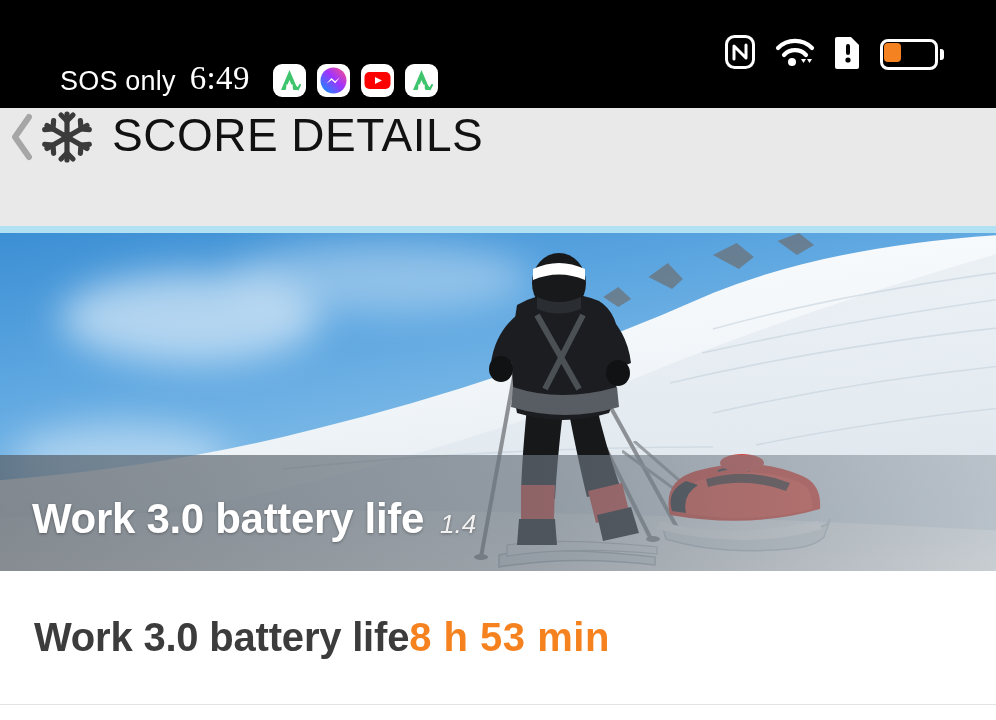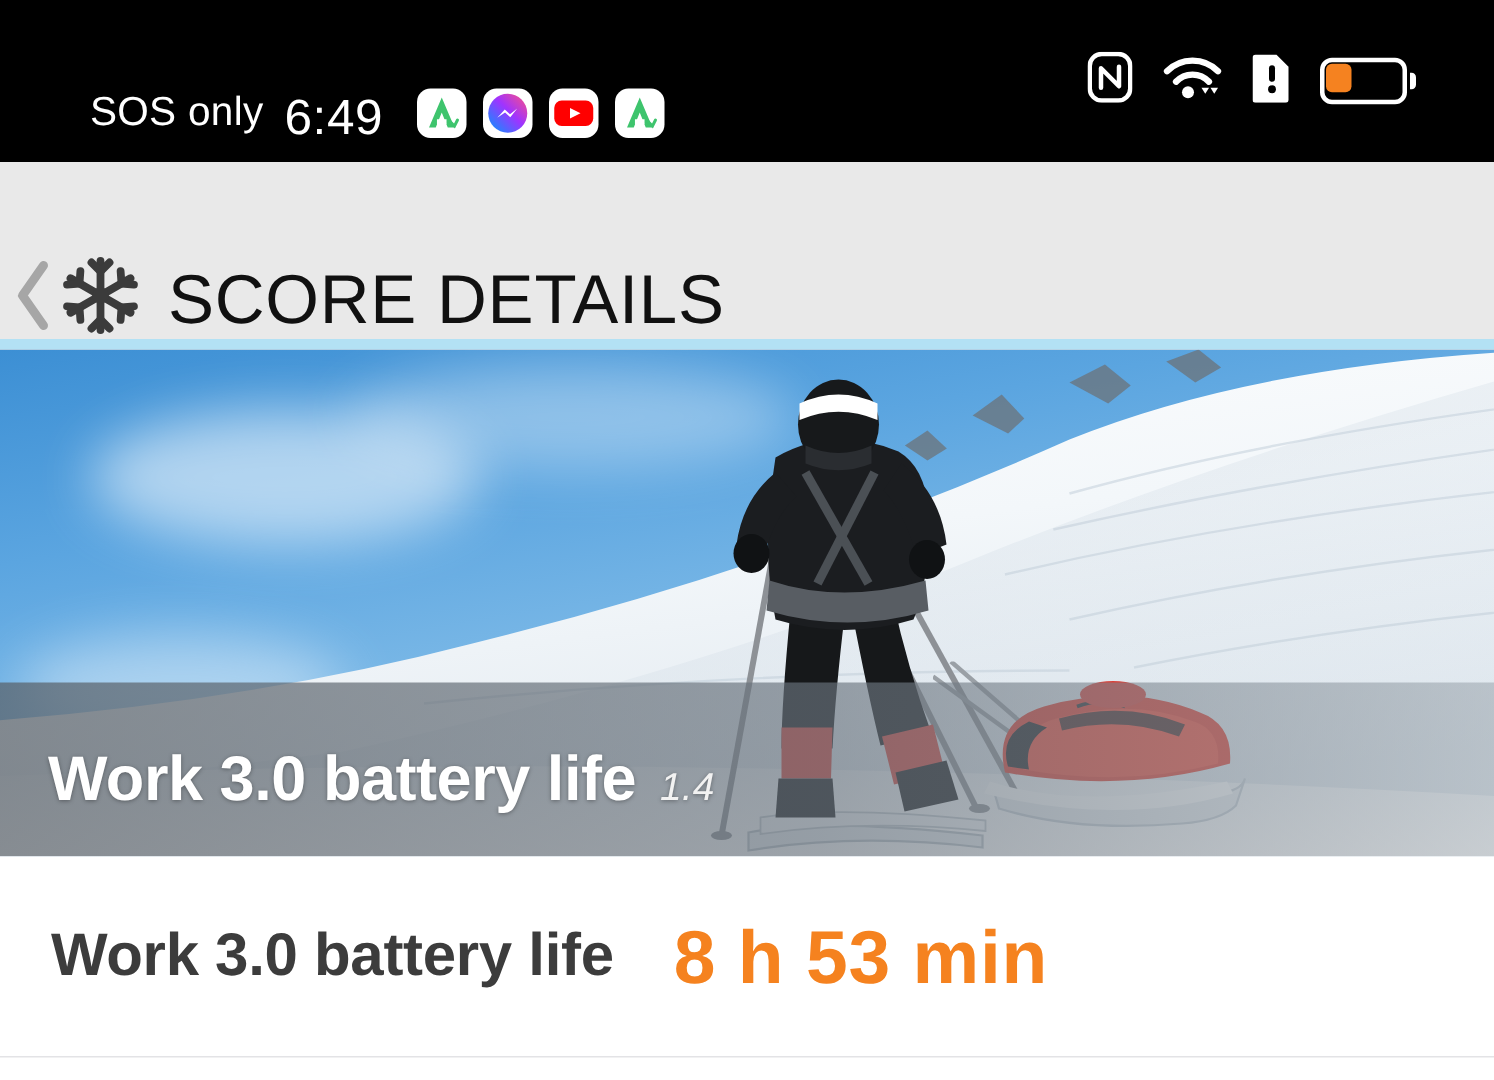--- a/index.html
+++ b/index.html
@@ -9,28 +9,29 @@
     font-family:"Liberation Sans", sans-serif;
     overflow:hidden;
   }
   #app { position:relative; width:996px; height:720px; background:#fff; }
 
   
   .statusbar{
     position:absolute; left:0; top:0; width:996px; height:108px;
     background:#000; display:flex; align-items:center;
   }
-  .sb-left{ display:flex; align-items:flex-start; margin-left:60px; gap:10px;margin-top:48px; }
+  .sb-left{ display:flex; align-items:flex-end; margin-left:60px; gap:10px;margin-top:48px; }
   .sos{
     color:#fff; font-size:27px; letter-spacing:.2px;
     font-family:"Liberation Sans", sans-serif;
   }
   .clock{
     color:#fff; font-size:33px; font-weight:400; letter-spacing:.4px;
     margin-left:4px;
+    font-family:Liberation Serif, serif;
   }
   .notif-icons{ display:flex; align-items:center; gap:11px; margin-left:13px; }
   .nicon{
     width:33px; height:33px; border-radius:9px; background:#fff;
     display:flex; align-items:center; justify-content:center;
     overflow:hidden;
   }
   .sb-right{
     position:absolute; right:52px; top:50%; transform:translateY(-50%);
     display:flex; align-items:center; gap:19px;
@@ -47,21 +48,21 @@
     background:#f58220; border-radius:4px;
   }
   .batt-cap{
     position:absolute; right:0; top:10px; width:4px; height:11px;
     background:#fff; border-radius:0 3px 3px 0;
   }
 
   
   .header{
     position:absolute; left:0; top:108px; width:996px; height:118px;
-    background:#e9e9e9; display:flex; align-items:flex-end;
+    background:#e9e9e9; display:flex; align-items:flex-start;
   }
   .back-chevron{ margin-left:8px; width:28px; height:58px; display:flex;
                  align-items:center; justify-content:center; }
   .snow-icon{ width:58px; height:58px; margin-left:2px;
               display:flex; align-items:center; justify-content:center; }
   .header-title{
     margin-left:16px; font-size:46px; color:#111; letter-spacing:.5px;
     font-weight:400; font-family:"Liberation Sans", sans-serif;
   }
 
@@ -101,21 +102,21 @@
   .result-row{
     position:absolute; left:0; top:571px; width:996px; height:134px;
     background:#fff; display:flex; align-items:center;
     border-bottom:1px solid #e3e3e6;
   }
   .result-label{
     margin-left:34px; font-size:40px; font-weight:bold; color:#3c3c3c;
     letter-spacing:-.2px;
   }
   .result-value{
-    margin-left:40px; font-size:50px; font-weight:bold; color:#f5821f;
+    font-size:40px; font-weight:bold; color:#f5821f;
     letter-spacing:.5px;
   }
   .bottom-strip{
     position:absolute; left:0; top:706px; width:996px; height:14px;
     background:#fff;
   }
 </style>
 </head>
 <body>
 

